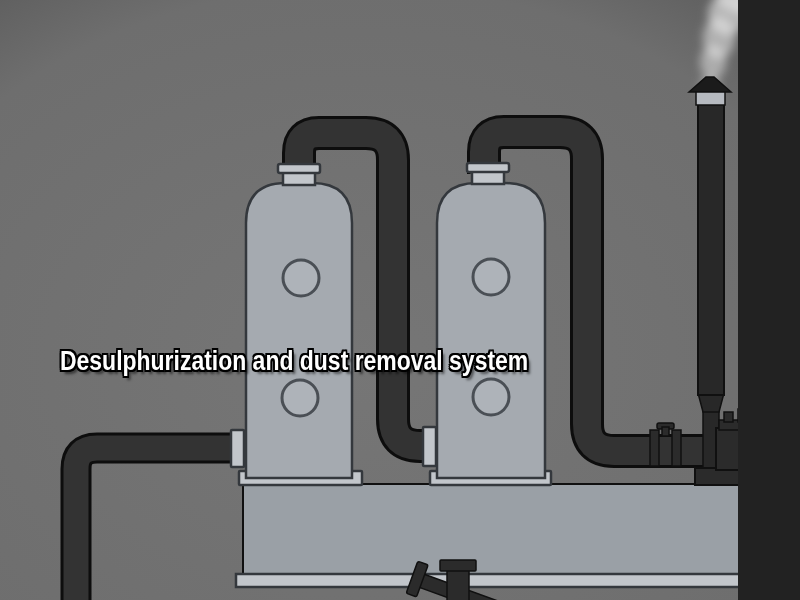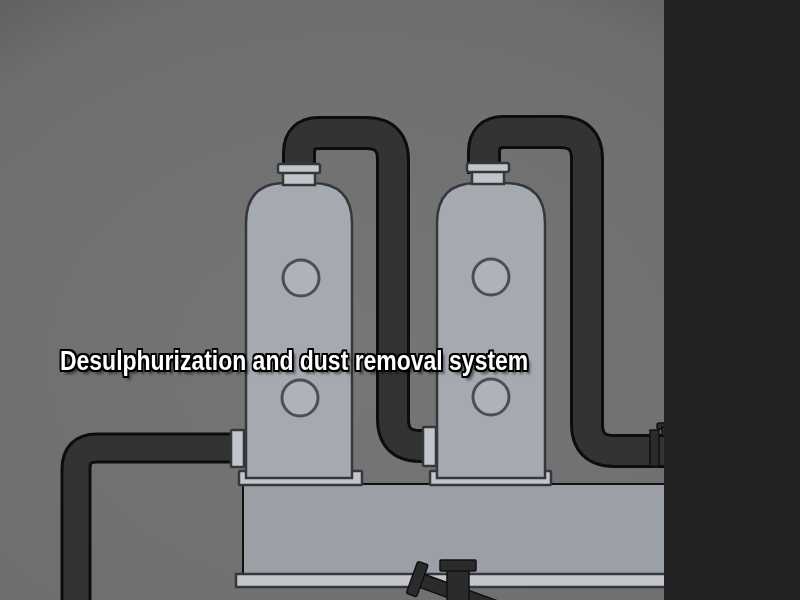--- a/index.html
+++ b/index.html
@@ -1,17 +1,17 @@
 <!DOCTYPE html>
 <html><head>
 <meta charset="utf-8">
 <style>
   html,body{margin:0;padding:0;background:#222;}
   #frame{
-    position:relative;width:664px;height:600px;overflow:hidden;
+    position:relative;width:738px;height:600px;overflow:hidden;
     font-family:"Liberation Sans",sans-serif;
   }
   #frame svg{position:absolute;left:0;top:0;}
   .edge{stroke:#101010;stroke-width:2;}
   .edge-thin{stroke:#101010;stroke-width:1.5;}
   .edge-soft{stroke:#34383d;stroke-width:2.5;}
   .edge-port{stroke:#4a4f55;stroke-width:3;}
   .pipe-line{fill:none;stroke-linecap:butt;}
   .w34{stroke-width:34;} .w28{stroke-width:28;}
   .w31{stroke-width:31;} .w25{stroke-width:25;}

